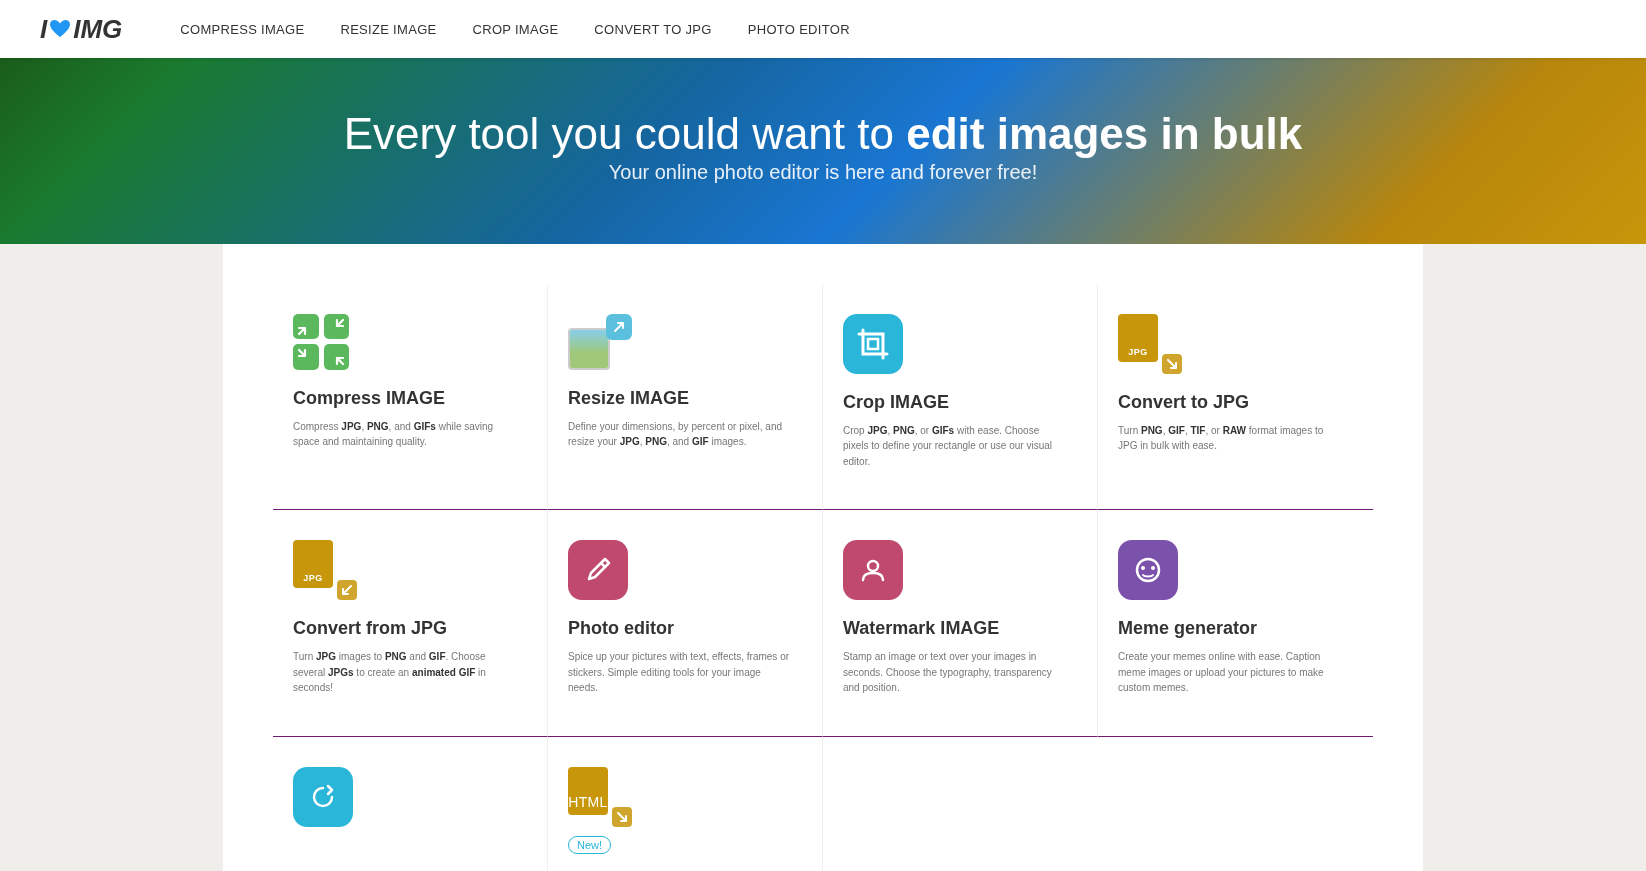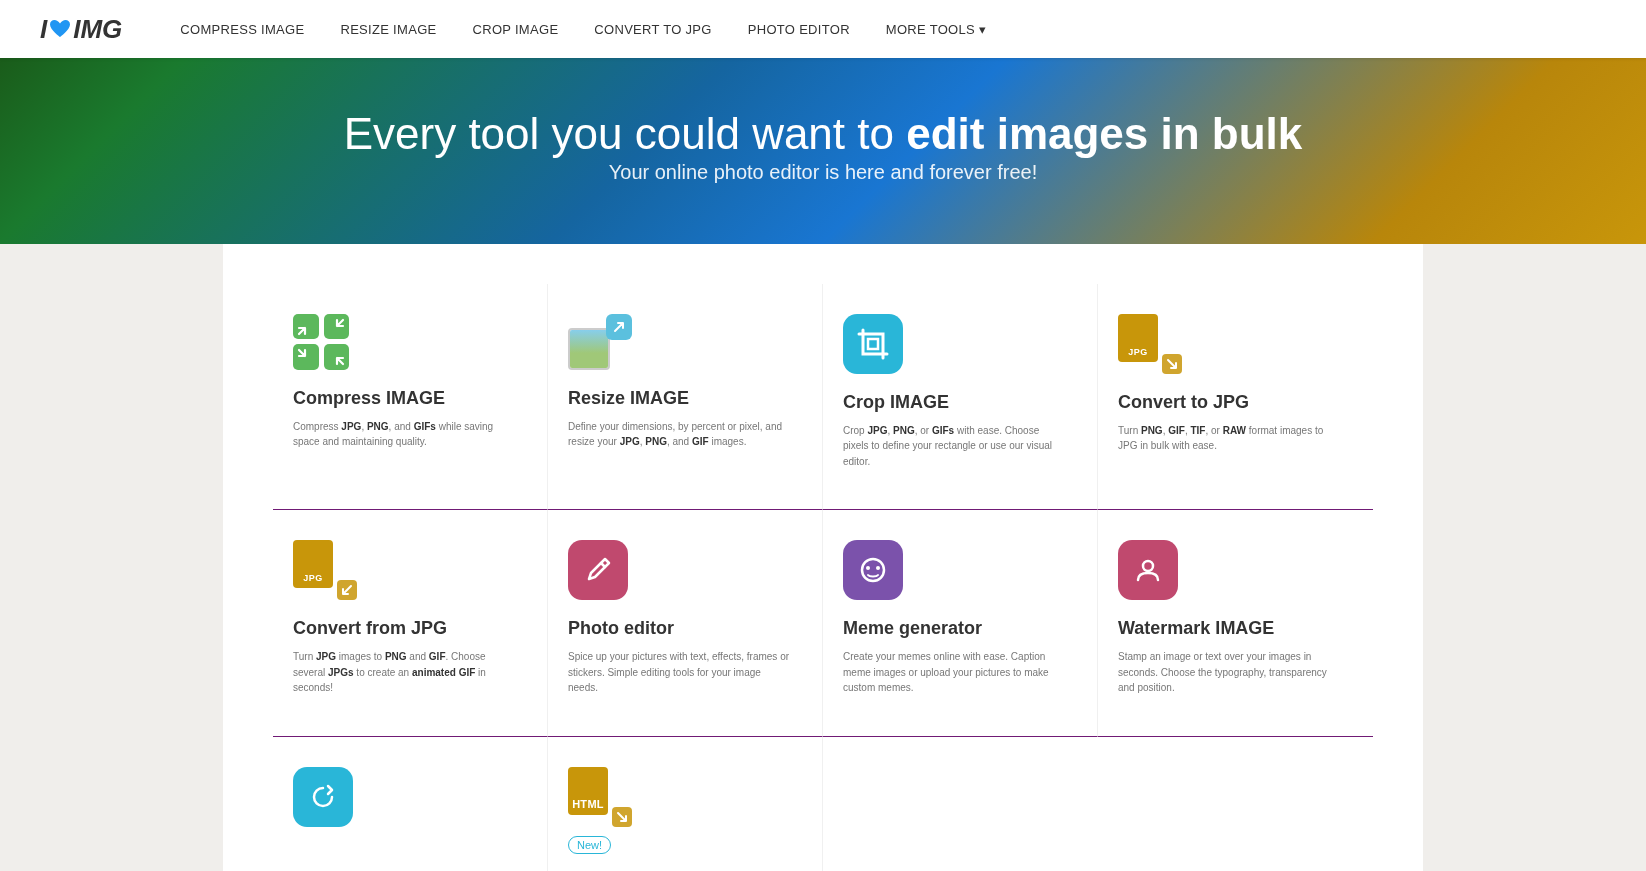--- a/index.html
+++ b/index.html
@@ -127,21 +127,20 @@
       <path d="M11 18 C11 18 1 11 1 5.5 C1 2.5 3 1 5.5 1 C7.5 1 9.5 2.5 11 4.5 C12.5 2.5 14.5 1 16.5 1 C19 1 21 2.5 21 5.5 C21 11 11 18 11 18Z" fill="#2196f3"></path>
     </svg>
     <span class="logo-img">IMG</span>
   </a>
   <nav>
     <a class="nav-item">COMPRESS IMAGE</a>
     <a class="nav-item">RESIZE IMAGE</a>
     <a class="nav-item">CROP IMAGE</a>
     <a class="nav-item">CONVERT TO JPG</a>
     <a class="nav-item">PHOTO EDITOR</a>
-    <a class="nav-item more">MORE TOOLS <span>▾</span></a>
   </nav>
 </header>
 
 <div class="hero">
   <h1>
     Every tool you could want to <strong>edit images in bulk</strong>
   </h1>
   <p>Your online photo editor is here and forever free!</p>
 </div>
 
@@ -249,62 +248,62 @@
             <path d="M20 10L24 14" stroke="white" stroke-width="2.5" stroke-linecap="round"></path>
           </svg>
         </div>
       </div>
       <div class="tool-title">Photo editor</div>
       <div class="tool-desc">Spice up your pictures with text, effects, frames or stickers. Simple editing tools for your image needs.</div>
     </div>
 
     <div class="tool-card">
       <div style="margin-bottom:18px;">
+        <div style="width:60px;height:60px;background:#c0496e;border-radius:14px;display:flex;align-items:center;justify-content:center;">
+          <svg width="34" height="34" viewBox="0 0 34 34" fill="none">
+            <circle cx="17" cy="13" r="5" stroke="white" stroke-width="2.5" fill="none"></circle>
+            <path d="M7 27C7 22 10 20 17 20C24 20 27 22 27 27" stroke="white" stroke-width="2.5" stroke-linecap="round" fill="none"></path>
+          </svg>
+        </div>
+      </div>
+      <div class="tool-title">Watermark IMAGE</div>
+      <div class="tool-desc">Stamp an image or text over your images in seconds. Choose the typography, transparency and position.</div>
+    </div>
+
+    <div class="tool-card">
+      <div style="margin-bottom:18px;">
         <div style="width:60px;height:60px;background:#7b52ab;border-radius:14px;display:flex;align-items:center;justify-content:center;">
           <svg width="34" height="34" viewBox="0 0 34 34" fill="none">
             <circle cx="17" cy="17" r="11" stroke="white" stroke-width="2.5" fill="none"></circle>
             <circle cx="12" cy="15" r="2" fill="white"></circle>
             <circle cx="22" cy="15" r="2" fill="white"></circle>
             <path d="M12 22C13.5 24 20.5 24 22 22" stroke="white" stroke-width="2" stroke-linecap="round"></path>
           </svg>
         </div>
       </div>
       <div class="tool-title">Meme generator</div>
       <div class="tool-desc">Create your memes online with ease. Caption meme images or upload your pictures to make custom memes.</div>
     </div>
 
     <div class="tool-card">
       <div style="margin-bottom:18px;">
-        <div style="width:60px;height:60px;background:#c0496e;border-radius:14px;display:flex;align-items:center;justify-content:center;">
-          <svg width="34" height="34" viewBox="0 0 34 34" fill="none">
-            <circle cx="17" cy="13" r="5" stroke="white" stroke-width="2.5" fill="none"></circle>
-            <path d="M7 27C7 22 10 20 17 20C24 20 27 22 27 27" stroke="white" stroke-width="2.5" stroke-linecap="round" fill="none"></path>
-          </svg>
-        </div>
-      </div>
-      <div class="tool-title">Watermark IMAGE</div>
-      <div class="tool-desc">Stamp an image or text over your images in seconds. Choose the typography, transparency and position.</div>
-    </div>
-
-    <div class="tool-card">
-      <div style="margin-bottom:18px;">
         <div style="width:60px;height:60px;background:#29b6d8;border-radius:14px;display:flex;align-items:center;justify-content:center;">
           <svg width="34" height="34" viewBox="0 0 34 34" fill="none">
             <path d="M17 8C12 8 8 12 8 17C8 22 12 26 17 26C22 26 26 22 26 17" stroke="white" stroke-width="2.5" stroke-linecap="round" fill="none"></path>
             <path d="M22 6L26 10L22 14" stroke="white" stroke-width="2.5" stroke-linecap="round" stroke-linejoin="round" fill="none"></path>
           </svg>
         </div>
       </div>
 
     </div>
 
     <div class="tool-card">
       <div style="margin-bottom:8px;position:relative;width:64px;height:60px;">
         <div style="position:absolute;top:0;left:0;width:40px;height:48px;background:#c8960a;border-radius:4px;display:flex;align-items:flex-end;justify-content:center;padding-bottom:5px;">
-          <span style="color:#fff;font-size:11px;font-weight:700;letter-spacing:0.3px;">HTML</span>
+          <span style="color:#fff;font-size:14px;font-weight:400;letter-spacing:0.3px;">HTML</span>
         </div>
         <div style="position:absolute;bottom:0;right:0;width:20px;height:20px;background:#c8960a;border-radius:4px;display:flex;align-items:center;justify-content:center;opacity:0.85;">
           <svg width="12" height="12" viewBox="0 0 12 12" fill="none">
               <path d="M2 2L10 10M10 10V5M10 10H5" stroke="white" stroke-width="2" stroke-linecap="round" stroke-linejoin="round"></path>
             </svg>
         </div>
       </div>
       <div style="margin-bottom:8px;">
         <span class="badge-new">New!</span>
       </div>

